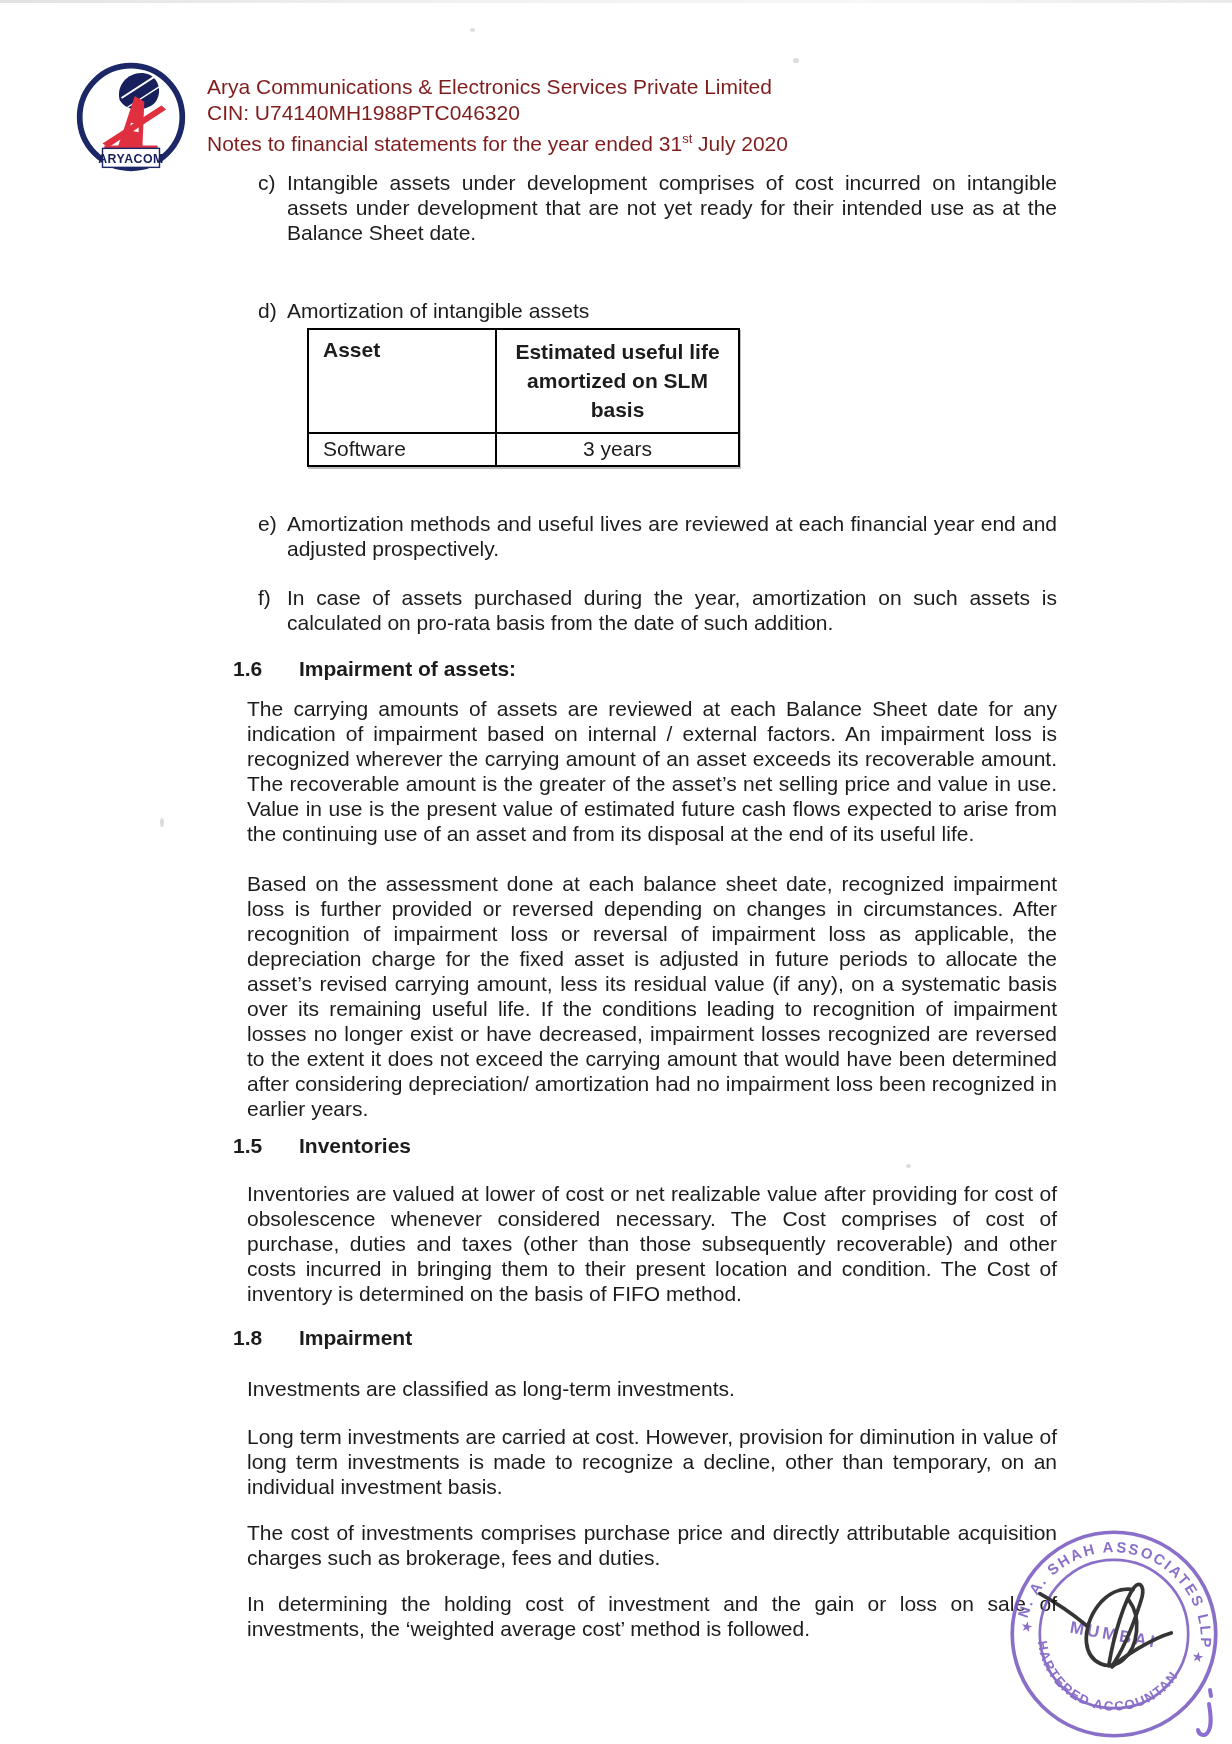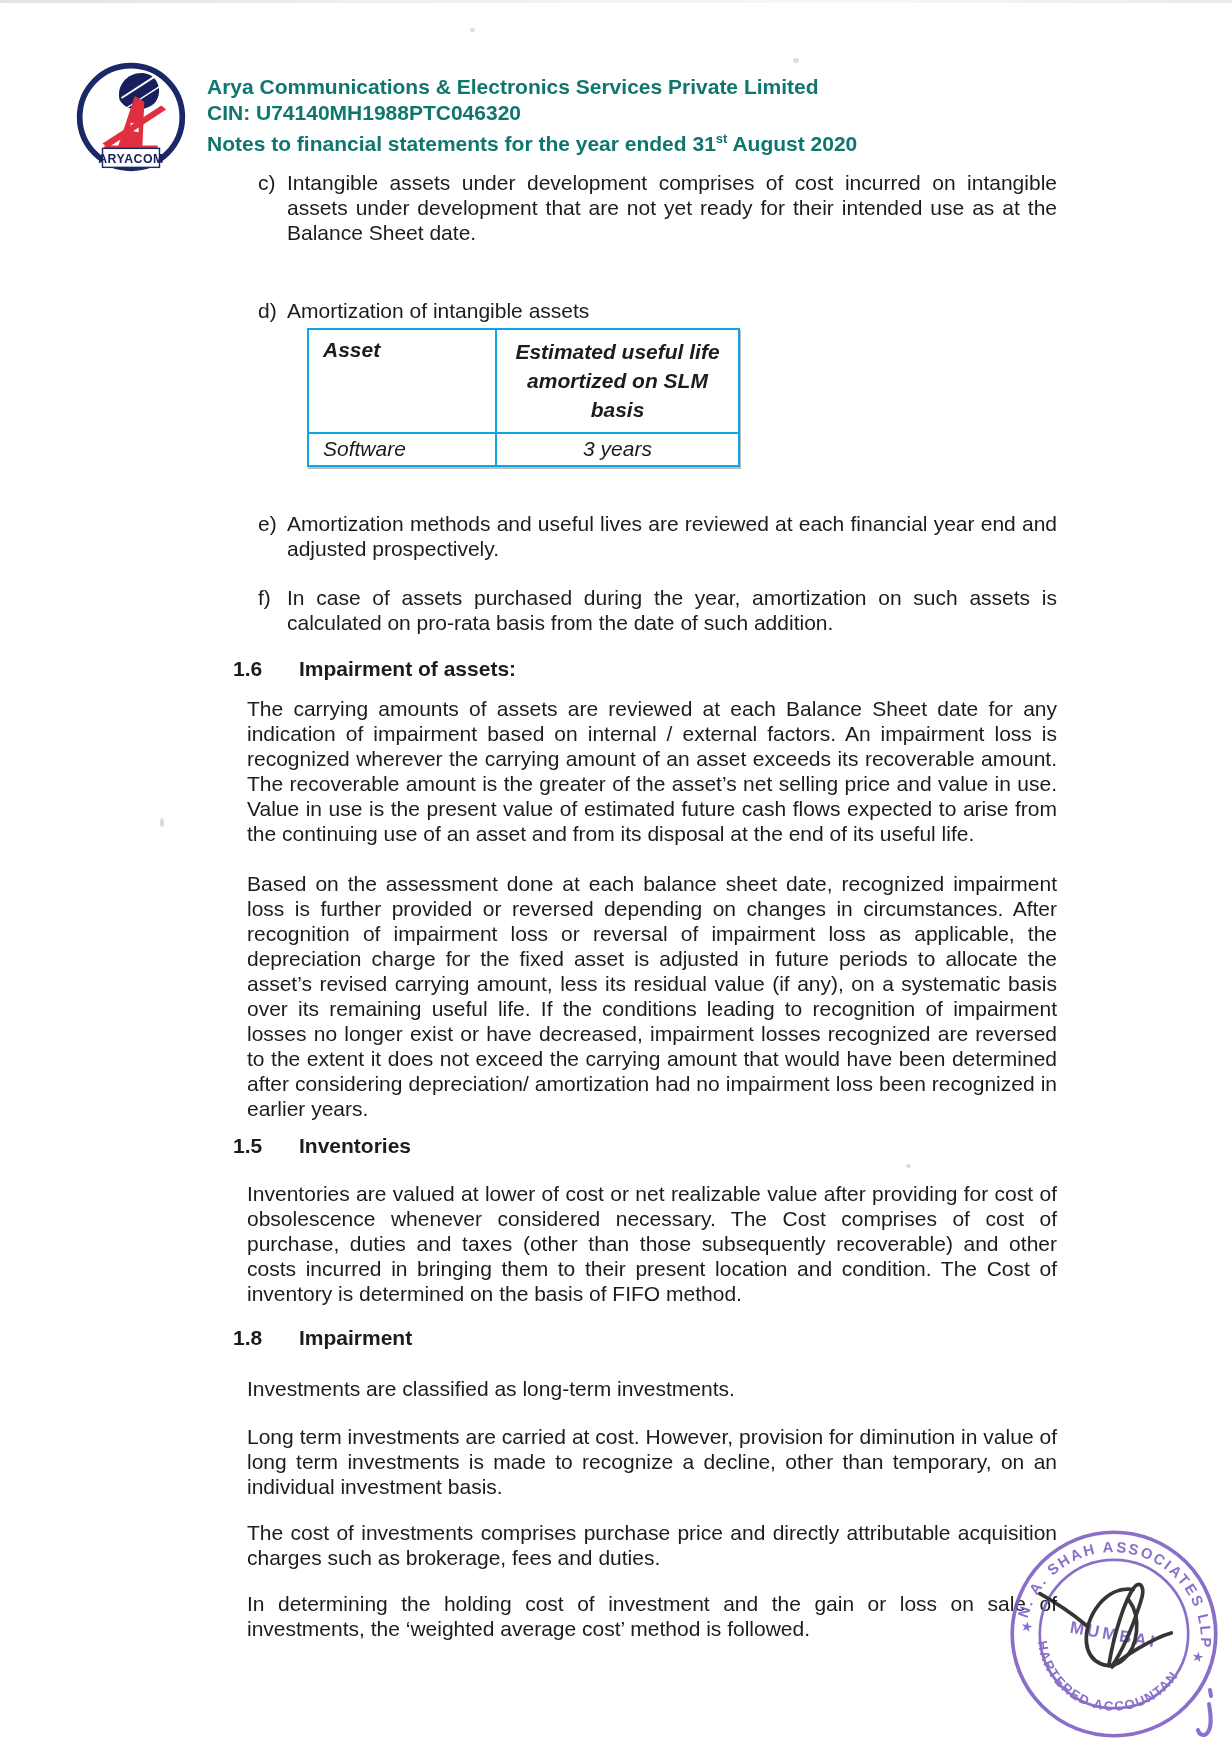--- a/index.html
+++ b/index.html
@@ -11,35 +11,35 @@
     font-family:"Liberation Sans","DejaVu Sans",sans-serif;
     color:#1c1c1c;
     overflow:hidden;
   }
   
   .scan-edge-top{position:absolute;top:0;left:0;width:100%;height:3px;background:linear-gradient(to right,#cfcfcf,#e4e4e4 30%,#f2f2f2 70%,#dcdcdc);opacity:.6;}
   .speck{position:absolute;background:#b9b9b9;border-radius:50%;opacity:.5;}
 
   
   .logo{position:absolute;left:74px;top:58px;width:114px;height:118px;}
-  .header-text{position:absolute;left:207px;top:74px;font-weight:bold;font-size:21px;line-height:26px;color:#0f766e;}
+  .header-text{position:absolute;left:207px;top:74px;font-weight:normal;font-size:21px;line-height:26px;color:#7f1d1d;}
   .header-text sup{font-size:13px;}
 
   
   .content{position:absolute;left:233px;top:0;width:824px;font-size:21px;line-height:25px;}
   .list-item{display:flex;margin-left:25px;}
   .list-label{width:29px;flex:0 0 29px;}
   .list-text{flex:1;text-align:justify;}
   .sec-head{display:flex;font-weight:bold;gap:32px;}
   .sec-num{width:34px;flex:0 0 34px;}
   .para{margin-left:14px;text-align:justify;}
 
   
   .amort-table{margin-left:74px;margin-top:5px;border-collapse:collapse;border:2px solid #2e2e2e;box-shadow:1px 2px 0 #bdbdbd;}
-  .amort-table td,.amort-table th{border:2px solid #0ea5e9;font-size:21px;vertical-align:top;font-style:italic;}
+  .amort-table td,.amort-table th{border:2px solid #000000;font-size:21px;vertical-align:top;}
   .th-asset{width:172px;text-align:left;padding:7px 0 30px 14px;font-weight:bold;}
   .th-life{width:225px;padding:7px 8px 8px 8px;font-weight:bold;line-height:29px;}
   .td-asset{padding:2px 8px 4px 14px;border-radius:11px;}
   .td-life{text-align:center;padding:2px 0 4px 0;}
 
   
   .mt-c{margin-top:170px;}
   .mt-d{margin-top:53px;}
   .mt-e{margin-top:44px;}
   .mt-f{margin-top:24px;}
@@ -87,21 +87,21 @@
     <g>
       <rect x="32" y="92" width="56" height="3" fill="#e03040"></rect>
       <rect x="30" y="95" width="60" height="20" fill="#ffffff" stroke="#1b2766" stroke-width="1.5"></rect>
       <text x="60" y="110" text-anchor="middle" font-size="13" font-weight="bold" fill="#17205c" letter-spacing="0.5">ARYACOM</text>
     </g>
   </svg>
 
   <div class="header-text">
     <div>Arya Communications &amp; Electronics Services Private Limited</div>
     <div>CIN: U74140MH1988PTC046320</div>
-    <div><span>Notes to financial statements for the year ended 31</span><sup>st</sup><span> August 2020</span></div>
+    <div><span>Notes to financial statements for the year ended 31</span><sup>st</sup><span> July 2020</span></div>
   </div>
 
   <div class="content">
 
     <div class="list-item mt-c">
       <div class="list-label">c)</div>
       <div class="list-text">Intangible assets under development comprises of cost incurred on intangible assets under development that are not yet ready for their intended use as at the Balance Sheet date.</div>
     </div>
 
     <div class="list-item mt-d">

